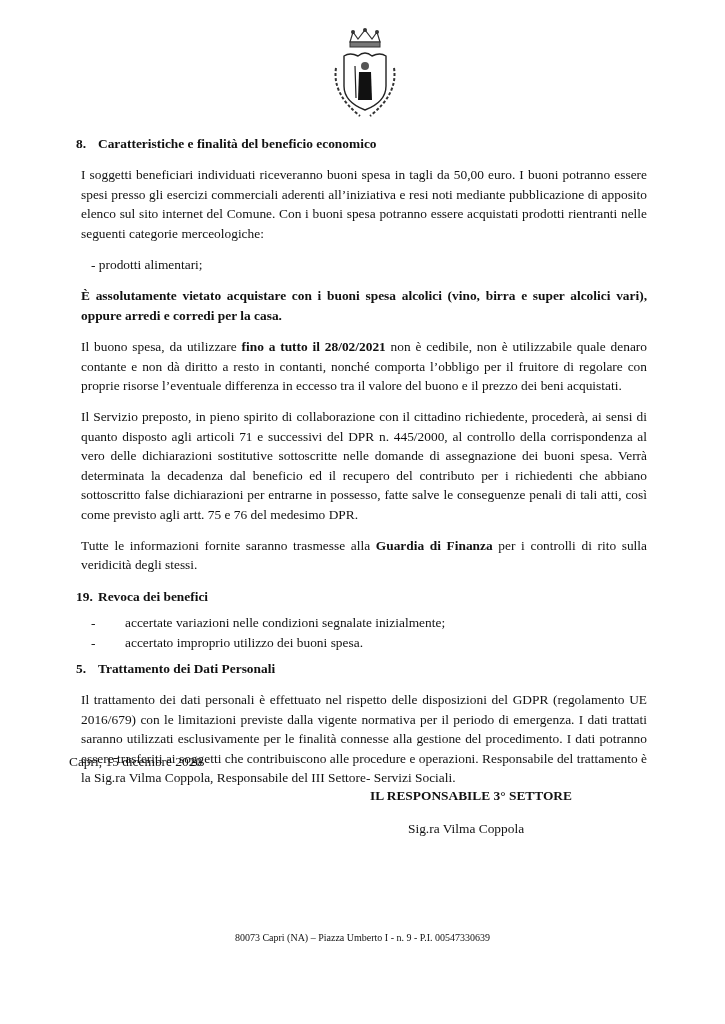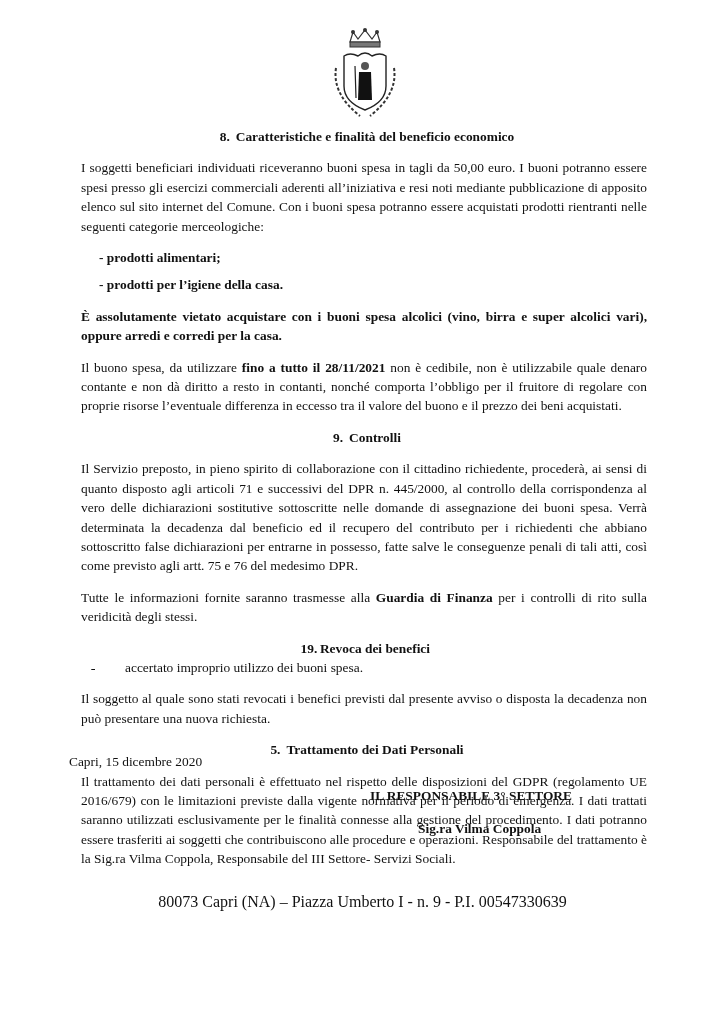--- a/index.html
+++ b/index.html
@@ -4,31 +4,31 @@
   <style>
     html, body { margin: 0; padding: 0; background: #ffffff; }
     body {
       width: 725px; height: 1024px; position: relative; overflow: hidden;
       font-family: "Liberation Serif", serif; color: #111;
       font-size: 13.4px; line-height: 19.4px;
     }
     .crest { position: absolute; left: 326px; top: 28px; width: 78px; height: 92px; }
     .content { position: absolute; left: 69px; top: 127px; width: 590px; }
     .p { margin: 12px; text-align: justify; }
-    .h { font-weight: bold; margin: 0; text-align: center; }
+    .h { font-weight: bold; margin: 7px; }
     .h .num { display: inline-block; width: 22px; }
     .h .num2 { display: inline-block; width: 22px; }
-    .li { margin: 8px; padding-left: 22px; font-weight: bold; }
+    .li { margin: 0; padding-left: 22px; }
     .dash-li { margin: 0; position: relative; padding-left: 56px; }
     .dash-li .d { position: absolute; left: 22px; }
     b { font-weight: bold; }
     .date { position: absolute; left: 69px; top: 752px; font-weight: normal; }
     .sig-title { position: absolute; left: 370px; top: 786px; font-weight: bold; }
-    .sig-name { position: absolute; left: 418px; top: 819px; font-weight: bold; }
-    .footer { position: absolute; left: 0; width: 725px; top: 894px; text-align: center; font-size: 16px; line-height: 15px; }
+    .sig-name { position: absolute; left: 408px; top: 819px; font-weight: normal; }
+    .footer { position: absolute; left: 0; width: 725px; top: 930px; text-align: center; font-size: 10px; line-height: 15px; }
   </style>
 </head>
 <body>
 
 <div class="crest">
   <svg width="78" height="92" viewBox="0 0 78 92">
 
     <path d="M24 14 L27 4 L32 11 L39 2 L46 11 L51 4 L54 14 Z" fill="#fff" stroke="#333" stroke-width="1.2"></path>
     <rect x="24" y="14" width="30" height="5" fill="#777" stroke="#333" stroke-width="1"></rect>
     <circle cx="27" cy="4" r="2" fill="#333"></circle>
@@ -46,36 +46,31 @@
   </svg>
 </div>
 
 <div class="content">
 
   <p class="h">
     <span class="num">8.</span><span>Caratteristiche e finalità del beneficio economico</span>
   </p>
   <p class="p">I soggetti beneficiari individuati riceveranno buoni spesa in tagli da 50,00 euro. I buoni potranno essere spesi presso gli esercizi commerciali aderenti all’iniziativa e resi noti mediante pubblicazione di apposito elenco sul sito internet del Comune. Con i buoni spesa potranno essere acquistati prodotti rientranti nelle seguenti categorie merceologiche:</p>
   <p class="li">- prodotti alimentari;</p>
-  <p class="li">- prodotti per l’igiene della casa.</p>
   <p class="p"><b>È assolutamente vietato acquistare con i buoni spesa alcolici (vino, birra e super alcolici vari), oppure arredi e corredi per la casa.</b></p>
-  <p class="p"><span>Il buono spesa, da utilizzare </span><b>fino a tutto il 28/11/2021</b><span> non è cedibile, non è utilizzabile quale denaro contante e non dà diritto a resto in contanti, nonché comporta l’obbligo per il fruitore di regolare con proprie risorse l’eventuale differenza in eccesso tra il valore del buono e il prezzo dei beni acquistati.</span></p>
+  <p class="p"><span>Il buono spesa, da utilizzare </span><b>fino a tutto il 28/02/2021</b><span> non è cedibile, non è utilizzabile quale denaro contante e non dà diritto a resto in contanti, nonché comporta l’obbligo per il fruitore di regolare con proprie risorse l’eventuale differenza in eccesso tra il valore del buono e il prezzo dei beni acquistati.</span></p>
 
-  <p class="h">
-    <span class="num">9.</span><span>Controlli</span>
-  </p>
   <p class="p">Il Servizio preposto, in pieno spirito di collaborazione con il cittadino richiedente, procederà, ai sensi di quanto disposto agli articoli 71 e successivi del DPR n. 445/2000, al controllo della corrispondenza al vero delle dichiarazioni sostitutive sottoscritte nelle domande di assegnazione dei buoni spesa. Verrà determinata la decadenza dal beneficio ed il recupero del contributo per i richiedenti che abbiano sottoscritto false dichiarazioni per entrarne in possesso, fatte salve le conseguenze penali di tali atti, così come previsto agli artt. 75 e 76 del medesimo DPR.</p>
   <p class="p"><span>Tutte le informazioni fornite saranno trasmesse alla </span><b>Guardia di Finanza</b><span> per i controlli di rito sulla veridicità degli stessi.</span></p>
 
   <p class="h">
     <span class="num2">19.</span><span>Revoca dei benefici</span>
   </p>
-  <p class="dash-li"><span class="d">-</span></p>
+  <p class="dash-li"><span class="d">-</span><span>accertate variazioni nelle condizioni segnalate inizialmente;</span></p>
   <p class="dash-li"><span class="d">-</span><span>accertato improprio utilizzo dei buoni spesa.</span></p>
-  <p class="p">Il soggetto al quale sono stati revocati i benefici previsti dal presente avviso o disposta la decadenza non può presentare una nuova richiesta.</p>
 
   <p class="h">
     <span class="num2">5.</span><span>Trattamento dei Dati Personali</span>
   </p>
   <p class="p">Il trattamento dei dati personali è effettuato nel rispetto delle disposizioni del GDPR (regolamento UE 2016/679) con le limitazioni previste dalla vigente normativa per il periodo di emergenza. I dati trattati saranno utilizzati esclusivamente per le finalità connesse alla gestione del procedimento. I dati potranno essere trasferiti ai soggetti che contribuiscono alle procedure e operazioni. Responsabile del trattamento è la Sig.ra Vilma Coppola, Responsabile del III Settore- Servizi Sociali.</p>
 </div>
 
 <div class="date">Capri, 15 dicembre 2020</div>
 <div class="sig-title">IL RESPONSABILE 3° SETTORE</div>
 <div class="sig-name">Sig.ra Vilma Coppola</div>

